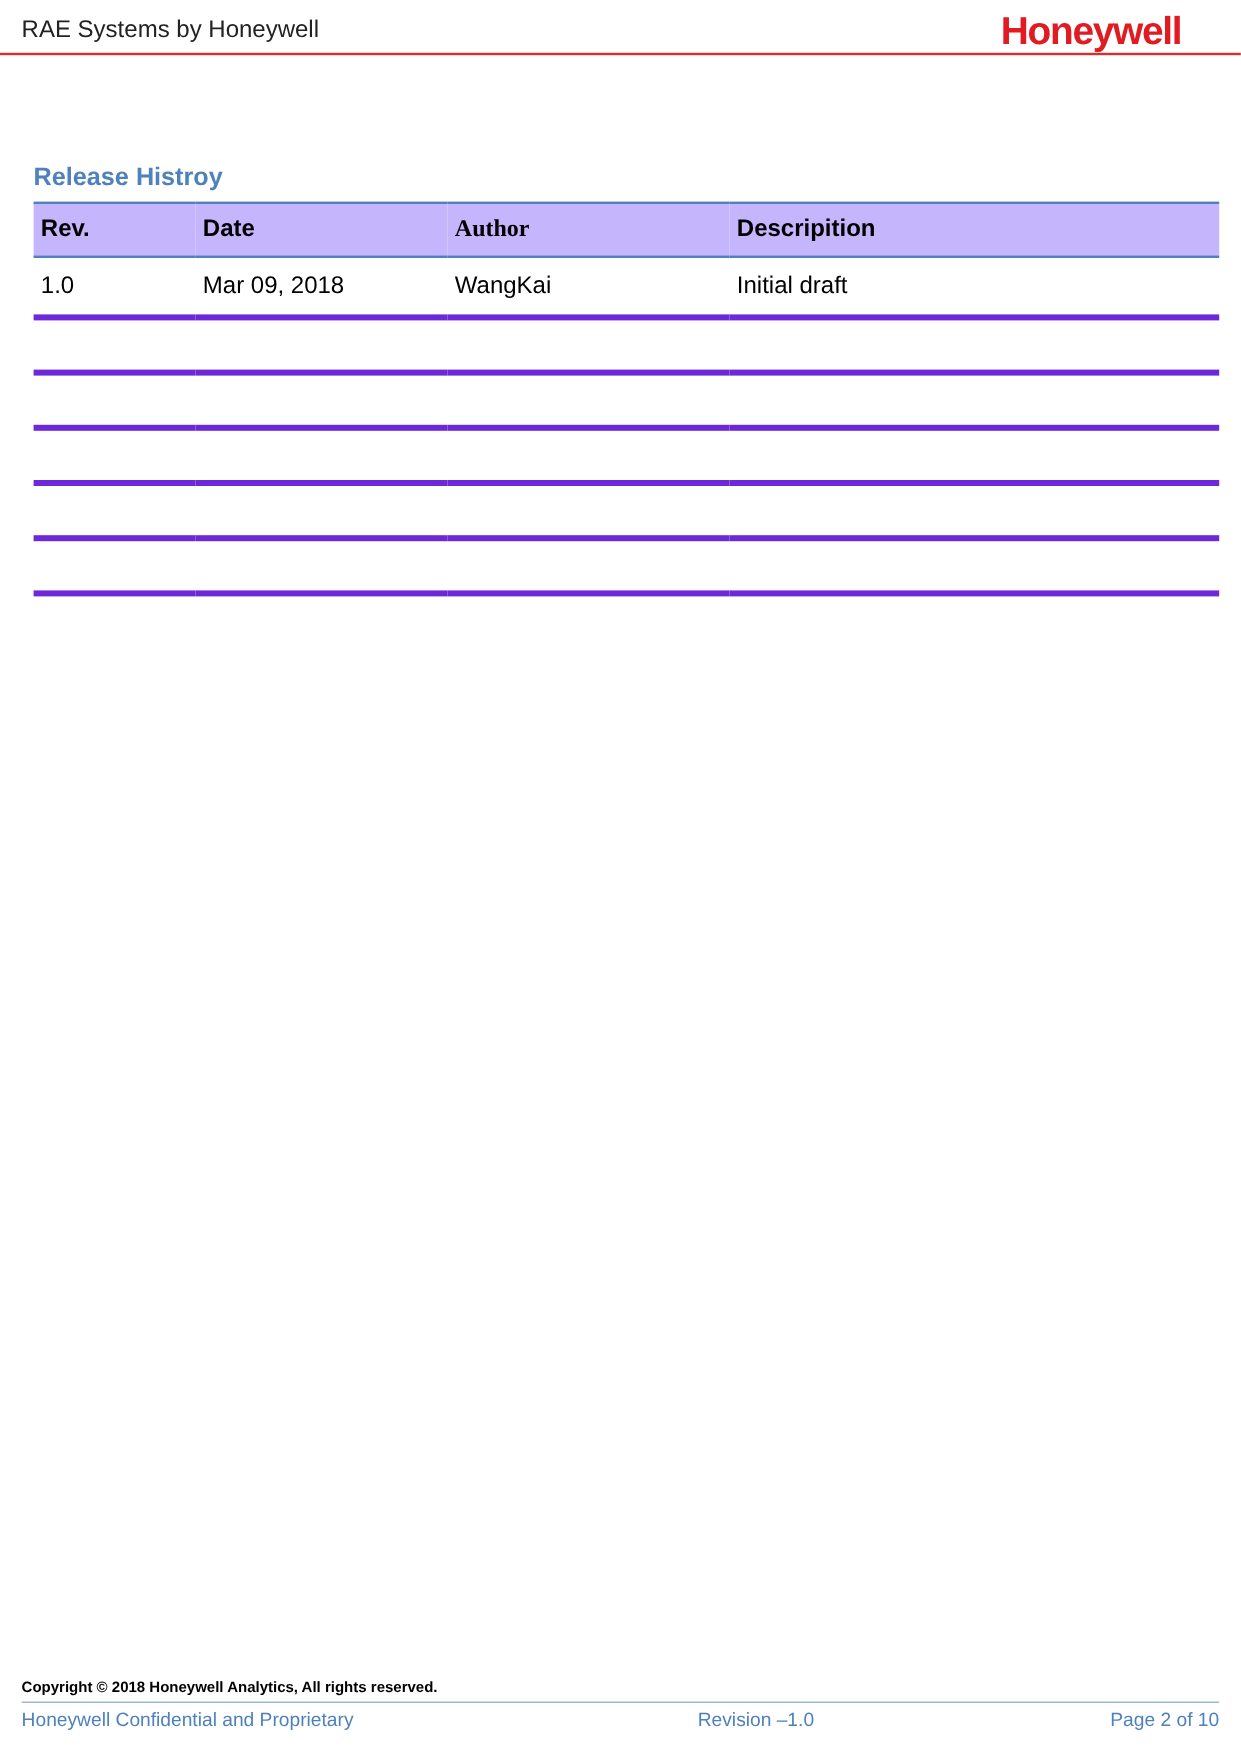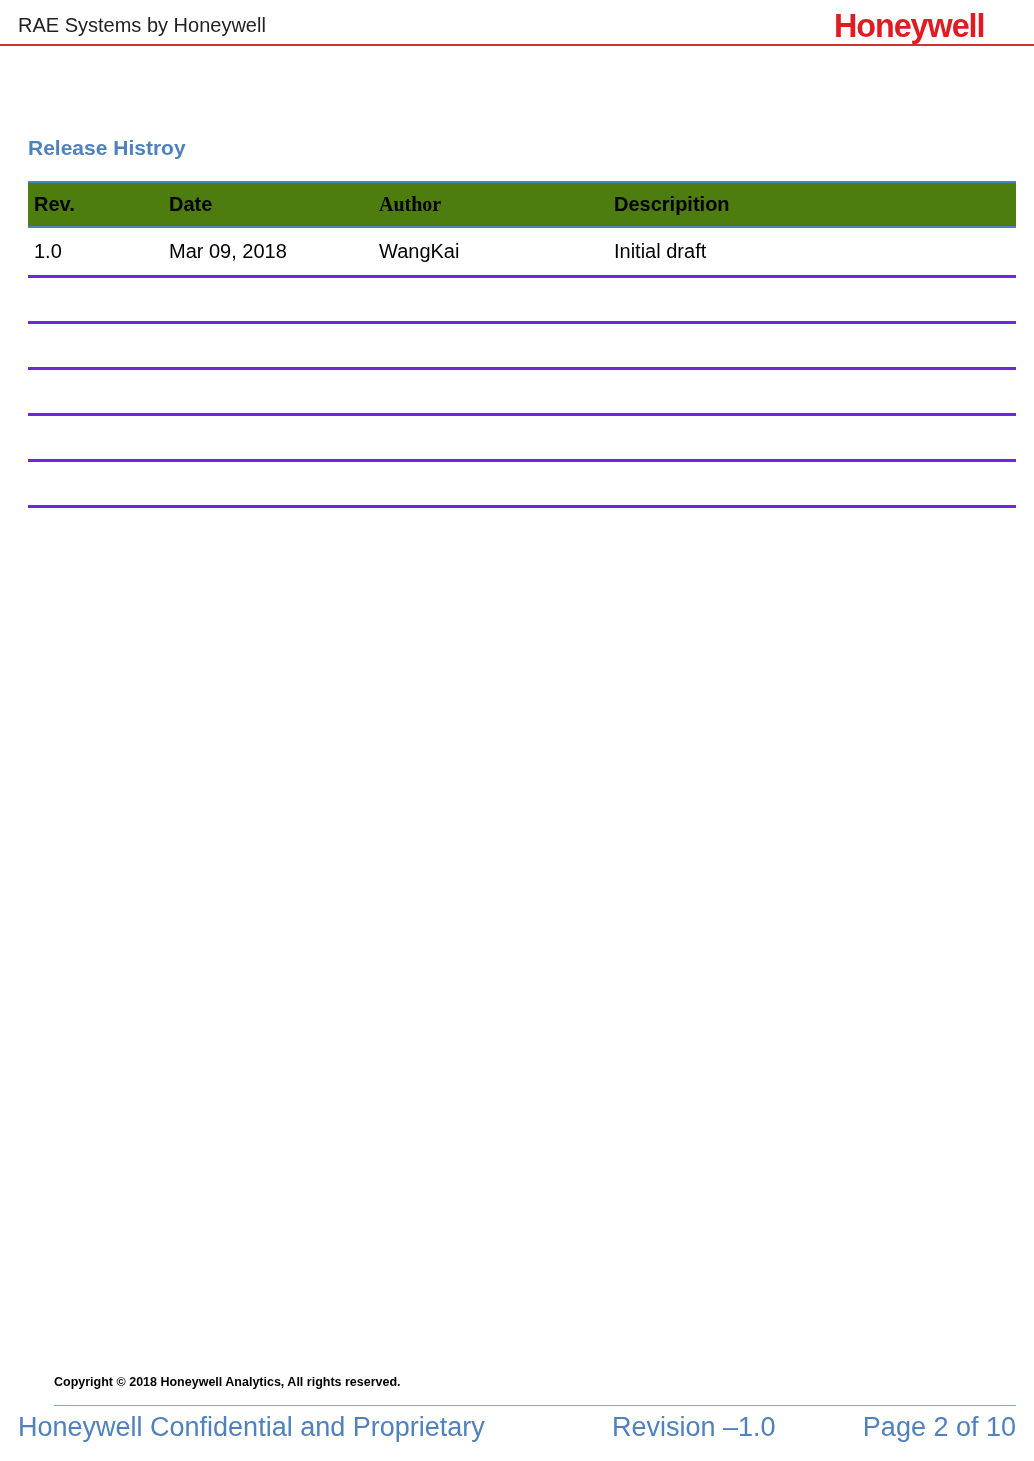--- a/index.html
+++ b/index.html
@@ -42,65 +42,64 @@
       letter-spacing: -1.2px;
       fill: #e01b22;
     }
     .content {
       padding: 90px 18px 0 28px;
     }
     .section-title {
       font-size: 21px;
       font-weight: 700;
       color: #4f81bd;
-      margin-bottom: 21px;
+      margin-bottom: 8px;
       padding-left: 0;
     }
     table.release {
       width: 100%;
       border-collapse: collapse;
       font-size: 20px;
     }
     table.release thead td {
       border-top: 2px solid #4f81bd;
       border-bottom: 2px solid #4f81bd;
-      background: #4d7c0f;
+      background: #c4b5fd;
       font-weight: 700;
       padding: 10px 6px;
       color: #000;
     }
     table.release tbody td {
-      border-bottom: 3px solid #6d28d9;
+      border-bottom: 5px solid #6d28d9;
       padding: 12px 6px;
       height: 46px;
       vertical-align: middle;
     }
     .col-rev { width: 135px; }
     .col-date { width: 210px; }
     .col-author { width: 235px; font-family: Liberation Serif, serif; }
     .col-desc { width: auto; }
     .footer {
       position: absolute;
       left: 18px;
       right: 18px;
       bottom: 18px;
     }
     .copyright {
       font-size: 12.5px;
       font-weight: 700;
       color: #000;
       border-bottom: 1px solid #8aa8cf;
-      padding-bottom: 16px;
+      padding-bottom: 5px;
       margin-bottom: 6px;
-      margin-left: 36px;
     }
     .footer-line {
       display: flex;
       justify-content: flex-start;
-      font-size: 27px;
+      font-size: 16px;
       color: #4f81bd;
     }
     .footer-left { flex: 0 0 auto; }
     .footer-center {
       flex: 1;
       text-align: center;
       padding-left: 40px;
     }
     .footer-right { flex: 0 0 auto; text-align: right; }
   </style>

